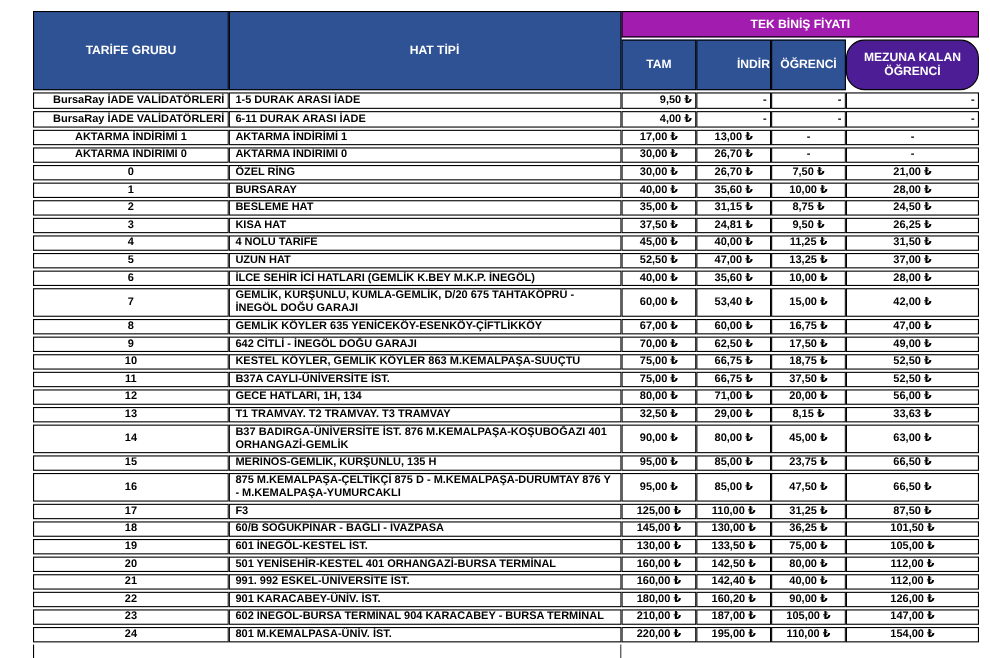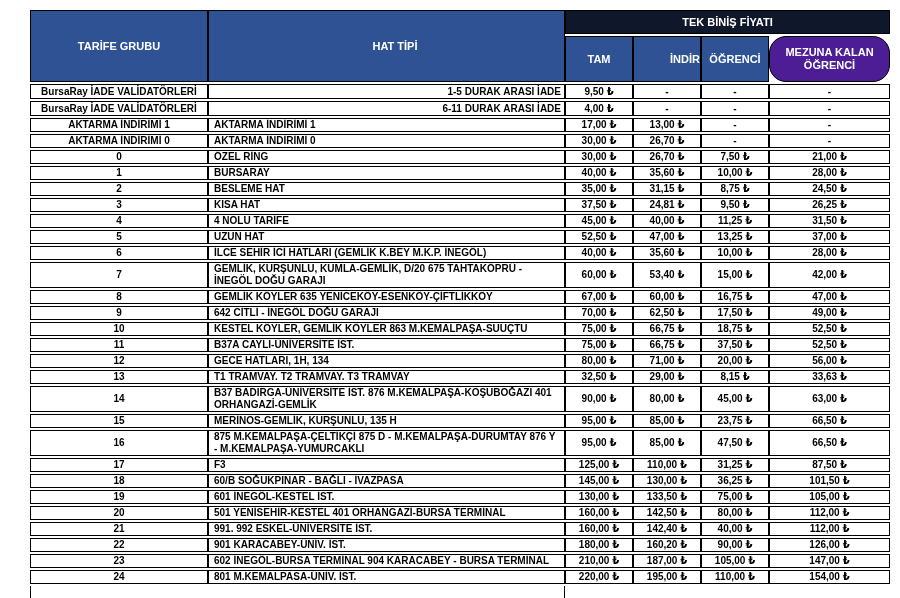--- a/index.html
+++ b/index.html
@@ -43,22 +43,22 @@
     line-height: 12px;
     height: 12px;
     vertical-align: middle;
     text-align: center;
     white-space: normal;
   }
   td.line {
     text-align: left;
     padding-left: 5px;
   }
-  td.line.center { text-align: right; margin-top: 16px; }
-  tr.row-tall td { height: 15px; }
+  td.line.center { text-align: left; margin-top: 16px; }
+  tr.row-tall td { height: 15px; text-align: right; }
   td.empty-left {
     border-top: none;
     border-bottom: none;
     height: 30px;
     background: #ffffff;
   }
   td.empty-right {
     border: none;
     background: #ffffff;
   }
@@ -72,21 +72,21 @@
     <col style="width:357px">
     <col style="width:68px">
     <col style="width:68px">
     <col style="width:68px">
     <col style="width:121px">
   </colgroup>
   <thead>
     <tr>
       <th rowspan="2" style="background: rgb(47, 82, 148); color: rgb(255, 255, 255);">TARİFE GRUBU</th>
       <th rowspan="2" style="background: rgb(47, 82, 148); color: rgb(255, 255, 255); padding-left: 20px;">HAT TİPİ</th>
-      <th colspan="4" class="th-top" style="background: #0f172a; color: rgb(255, 255, 255); margin-top: 18px;">TEK BİNİŞ FİYATI</th>
+      <th colspan="4" class="th-top" style="background: #a21caf; color: rgb(255, 255, 255); margin-top: 18px;">TEK BİNİŞ FİYATI</th>
     </tr>
     <tr>
       <th class="th-sub" style="background: rgb(47, 82, 148); color: rgb(255, 255, 255);">TAM</th>
       <th class="th-sub" style="background: rgb(47, 82, 148); color: rgb(255, 255, 255); padding-left: 36px;">İNDİRİMLİ</th>
       <th class="th-sub" style="background: rgb(47, 82, 148); color: rgb(255, 255, 255);">ÖĞRENCİ</th>
       <th class="th-sub" style="background: #4c1d95; color: rgb(255, 255, 255); border-radius: 17px;">MEZUNA KALAN ÖĞRENCİ</th>
     </tr>
   </thead>
   <tbody>
 

